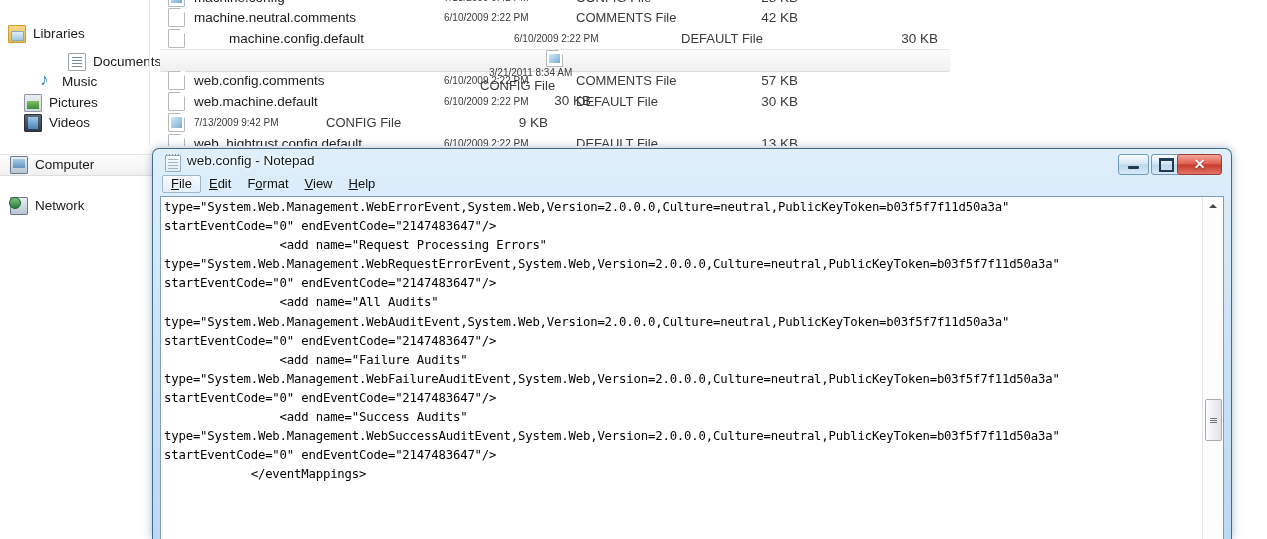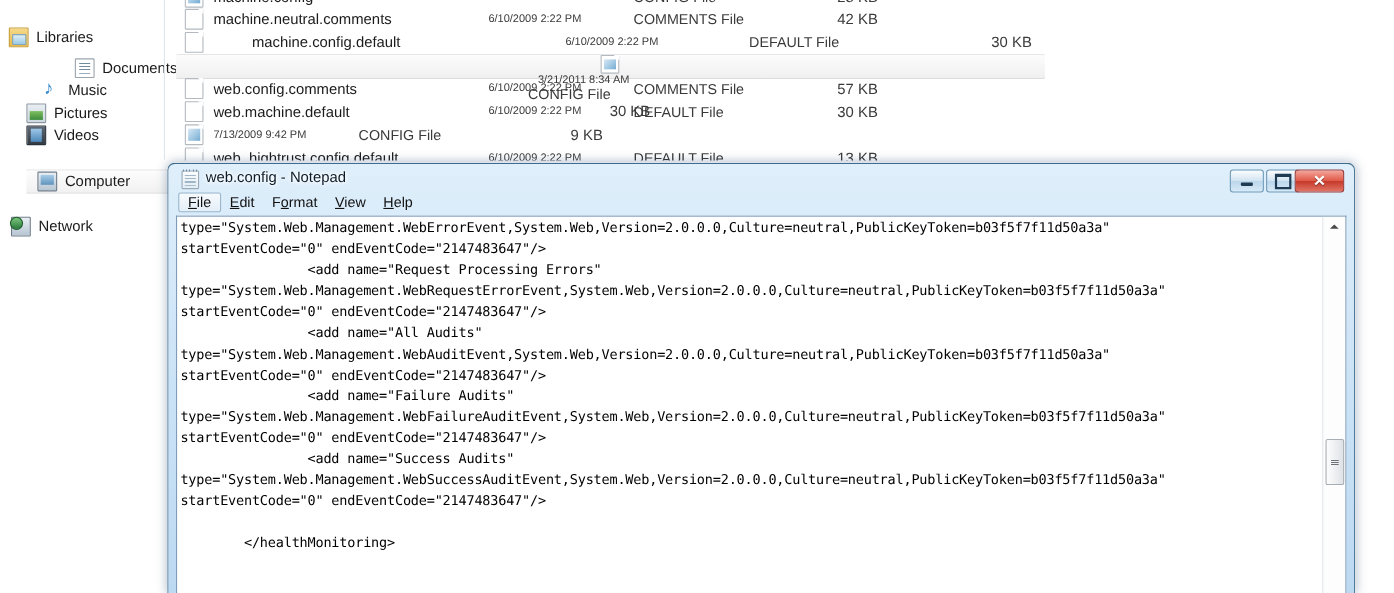--- a/index.html
+++ b/index.html
@@ -140,21 +140,21 @@
           <span class="nv-lbl">Music</span>
         </div>
         <div class="nav-item" style="top: 93px; left: 24px;">
           <span class="nv-ico ic-pic"></span>
           <span class="nv-lbl">Pictures</span>
         </div>
         <div class="nav-item" style="top: 113px; left: 24px;">
           <span class="nv-ico ic-vid"></span>
           <span class="nv-lbl">Videos</span>
         </div>
-        <div class="nav-item nav-sel" style="top: 154px; left: 0px; padding-left: 10px; margin-left: 24px;">
+        <div class="nav-item nav-sel" style="top: 154px; left: 0px; padding-left: 10px;">
           <span class="nv-ico ic-comp"></span>
           <span class="nv-lbl">Computer</span>
         </div>
         <div class="nav-item" style="top: 196px; left: 10px;">
           <span class="nv-ico ic-net"></span>
           <span class="nv-lbl">Network</span>
         </div>
       </div>
   </div>
   <div id="nav-divider"></div>
@@ -247,22 +247,22 @@
           <div class="tline">startEventCode="0" endEventCode="2147483647"/&gt;</div>
           <div class="tline">                &lt;add name="All Audits"</div>
           <div class="tline">type="System.Web.Management.WebAuditEvent,System.Web,Version=2.0.0.0,Culture=neutral,PublicKeyToken=b03f5f7f11d50a3a"</div>
           <div class="tline">startEventCode="0" endEventCode="2147483647"/&gt;</div>
           <div class="tline">                &lt;add name="Failure Audits"</div>
           <div class="tline">type="System.Web.Management.WebFailureAuditEvent,System.Web,Version=2.0.0.0,Culture=neutral,PublicKeyToken=b03f5f7f11d50a3a"</div>
           <div class="tline">startEventCode="0" endEventCode="2147483647"/&gt;</div>
           <div class="tline">                &lt;add name="Success Audits"</div>
           <div class="tline">type="System.Web.Management.WebSuccessAuditEvent,System.Web,Version=2.0.0.0,Culture=neutral,PublicKeyToken=b03f5f7f11d50a3a"</div>
           <div class="tline">startEventCode="0" endEventCode="2147483647"/&gt;</div>
+          <div class="tline">            &lt;/eventMappings&gt;</div>
           <div class="tline">&nbsp;</div>
-          <div class="tline">        &lt;/healthMonitoring&gt;</div>
           <div class="tline">&nbsp;</div>
         </div>
 
     <div id="np-vscroll">
       <div id="np-vs-up">
         <span class="arrow-up"></span>
       </div>
       <div id="np-vs-thumb">
         <span class="grip"></span>
       </div>

